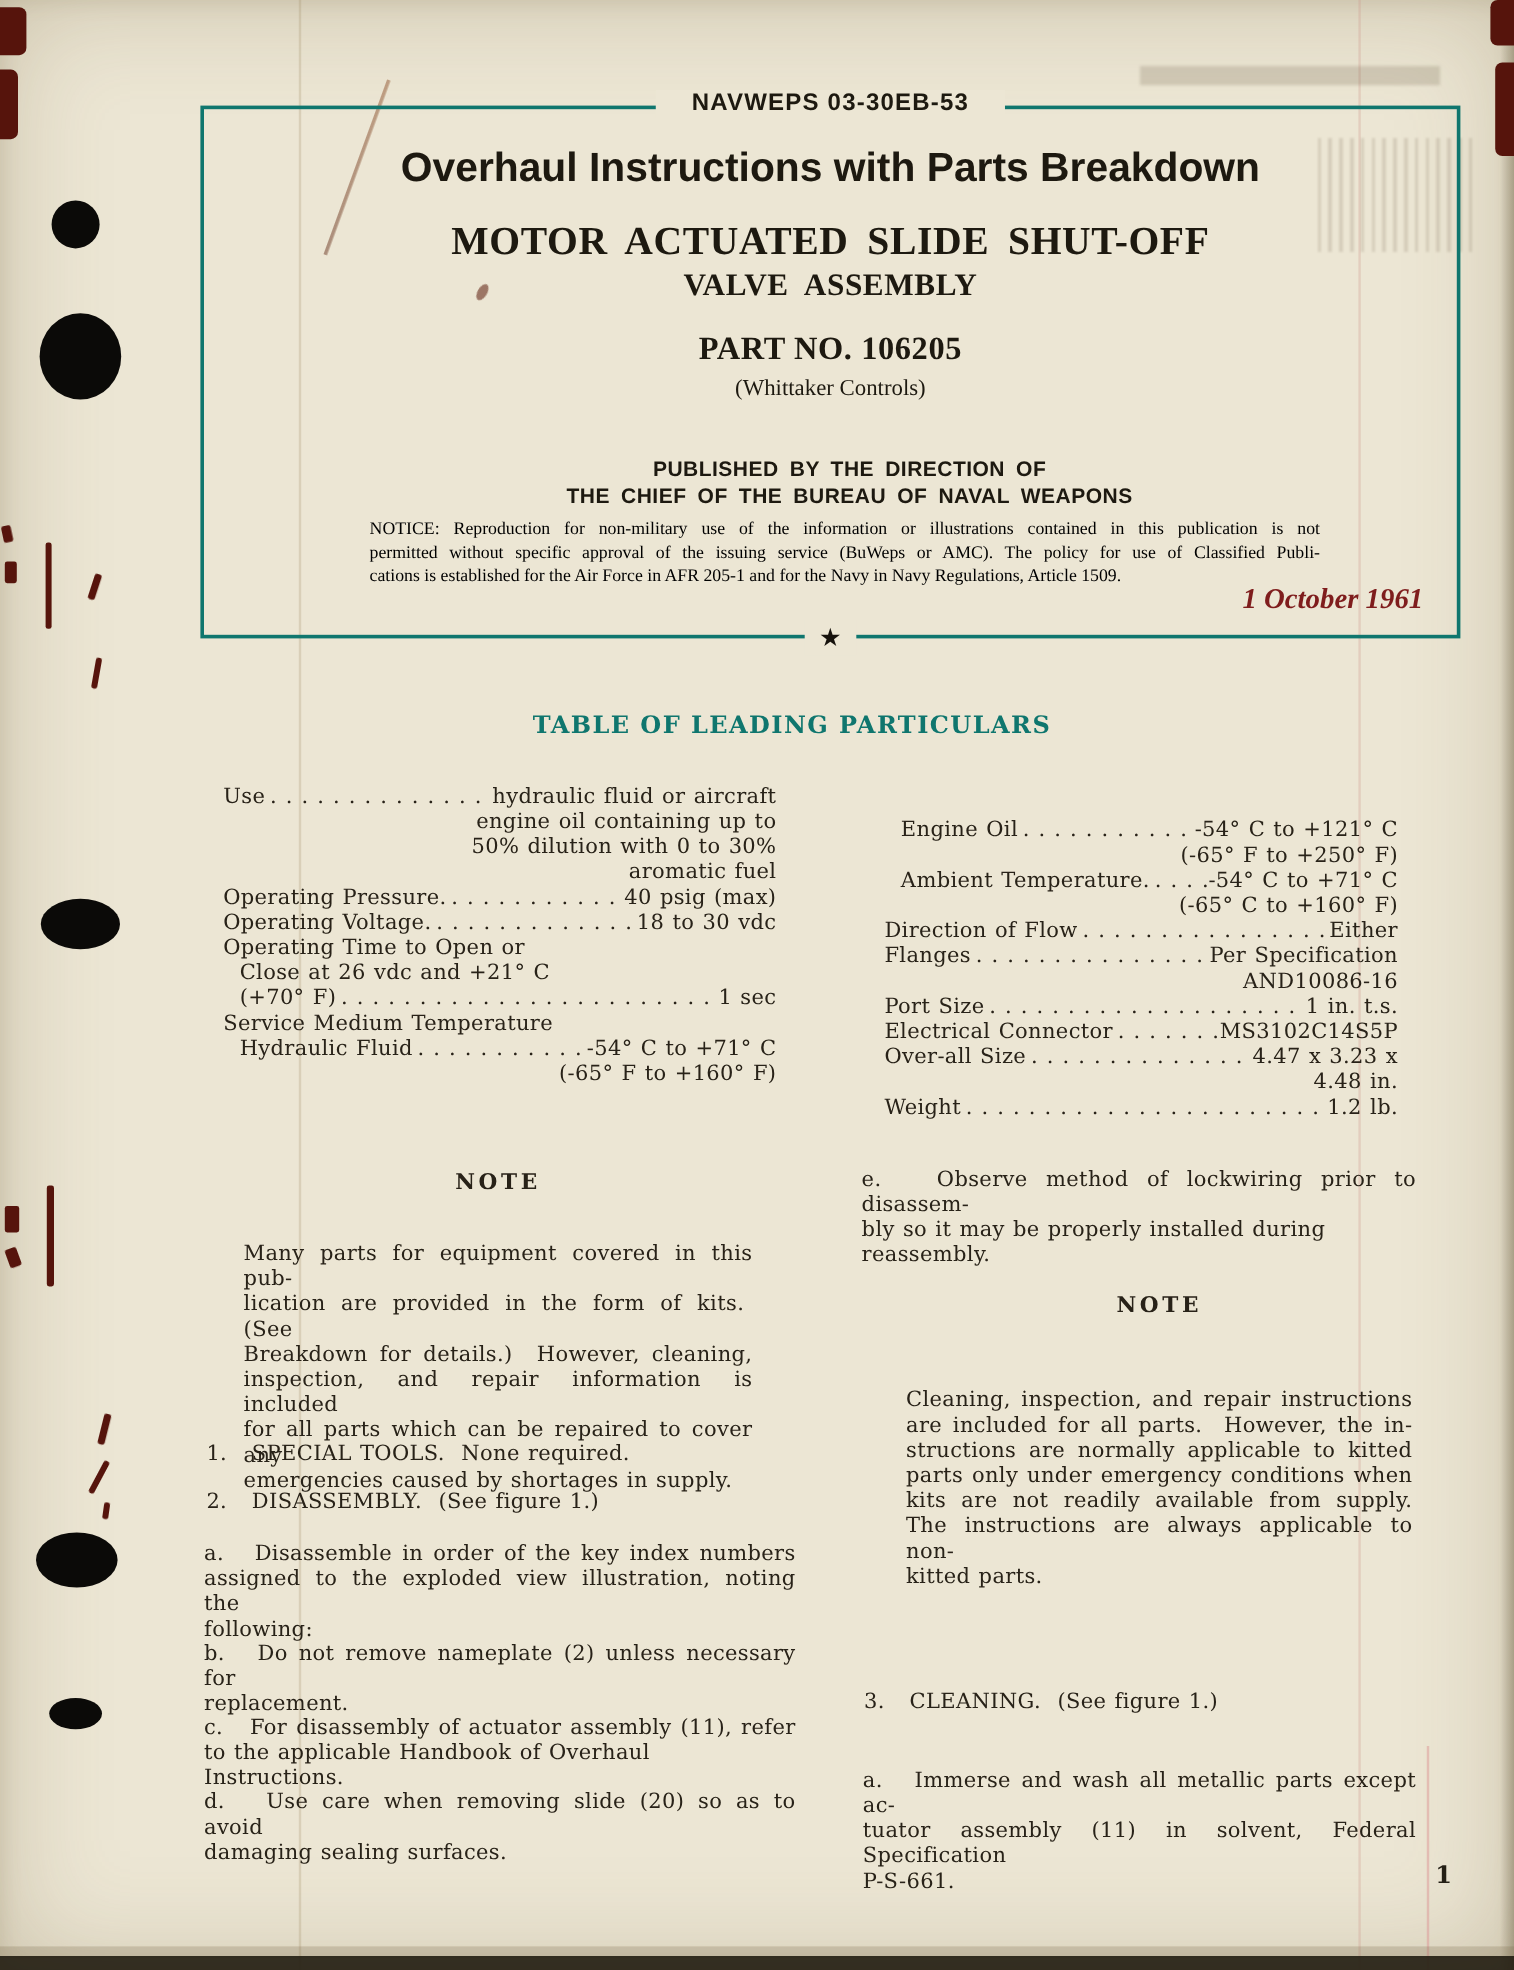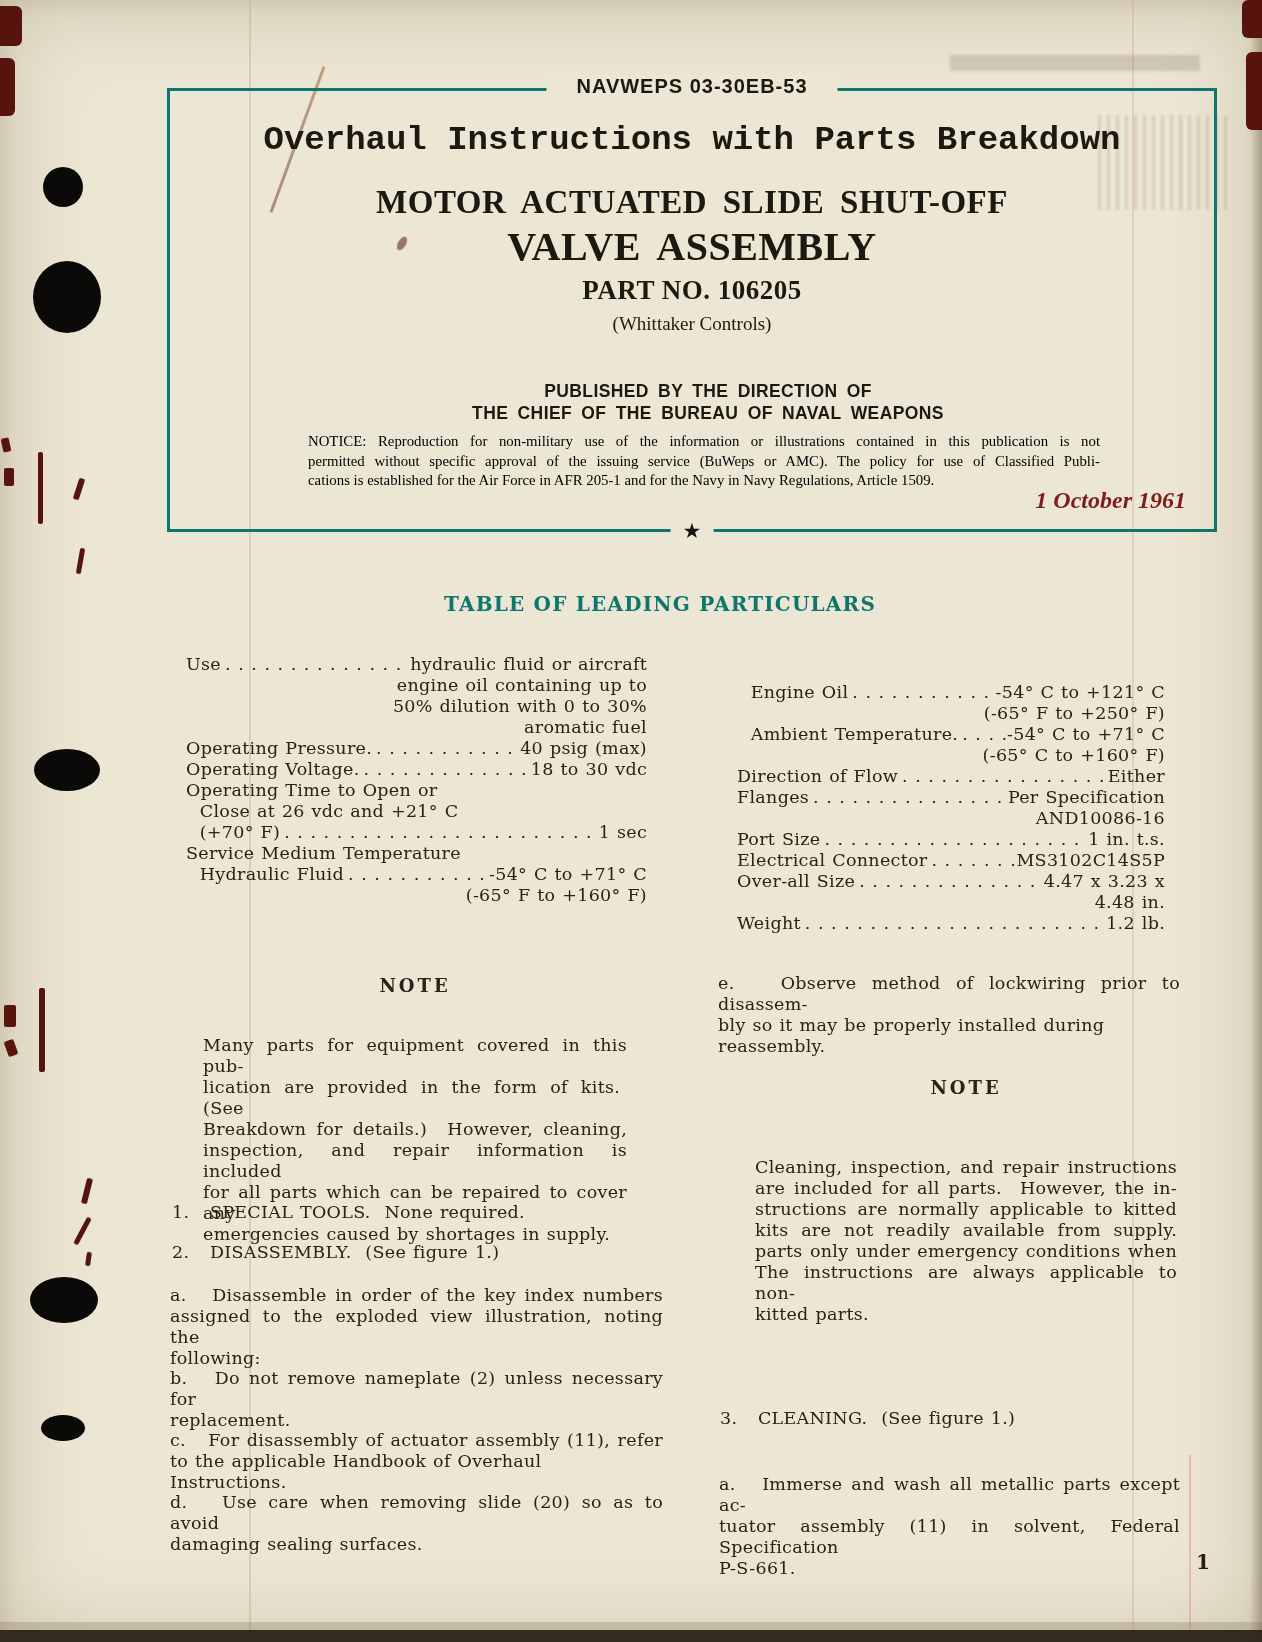--- a/index.html
+++ b/index.html
@@ -12,23 +12,23 @@
   .ink{position:absolute;background:#56140c;border-radius:2px;filter:blur(.4px);}
   .crease{position:absolute;pointer-events:none;}
   .ghost{position:absolute;pointer-events:none;}
   
   .hbox{position:absolute;left:167px;top:88px;width:1050px;height:444px;border:3px solid #0f766e;box-sizing:border-box;}
   .docnum{position:absolute;top:-16px;left:50%;transform:translateX(-50%);background:#ece6d4;padding:0 30px;
           font-family:"Liberation Sans",sans-serif;font-weight:bold;font-size:20px;letter-spacing:1px;color:#1d1910;white-space:nowrap;}
   .star-patch{position:absolute;bottom:-17px;left:50%;transform:translateX(-50%);background:#ece6d4;padding:0 12px;
           font-size:21px;color:#16120c;line-height:30px;}
   .h-center{position:absolute;left:0;right:0;text-align:center;color:#1d1910;}
-  .doc-type{top:30px;font-family:Liberation Mono, monospace;font-weight:bold;font-size:34px;}
+  .doc-type{top:30px;font-family:Liberation Sans, sans-serif;font-weight:bold;font-size:34px;}
   .title1{top:93px;font-family:"Liberation Serif",serif;font-weight:bold;font-size:33px;letter-spacing:.5px;word-spacing:7px;}
-  .title2{top:132px;font-family:"Liberation Serif",serif;font-weight:bold;font-size:40px;letter-spacing:.5px;word-spacing:7px;}
+  .title2{top:132px;font-family:"Liberation Serif",serif;font-weight:bold;font-size:26px;letter-spacing:.5px;word-spacing:7px;}
   .partno{top:184px;font-family:"Liberation Serif",serif;font-weight:bold;font-size:27px;letter-spacing:.5px;text-align:center;}
   .mfr{top:222px;font-family:"Liberation Serif",serif;font-size:19px;}
   .pub{font-family:"Liberation Sans",sans-serif;font-weight:bold;font-size:17.5px;letter-spacing:.4px;word-spacing:4px;padding-left:32px;}
   .pub1{top:290px;} .pub2{top:312px;}
   .notice{position:absolute;left:138px;top:341px;width:792px;font-family:"Liberation Serif",serif;font-size:14.8px;
           line-height:19.6px;color:#000000;}
   .date{position:absolute;top:396px;right:28px;font-family:"Liberation Serif",serif;font-style:italic;font-weight:bold;
         font-size:24px;color:#7f1d1d;}
   
   .tbl-head{position:absolute;left:160px;top:592px;width:1000px;text-align:center;font-weight:bold;font-size:20px;
@@ -249,22 +249,22 @@
 
   <div class="blk" style="left:718px;top:973px;width:462px;">
       <div class="jl">e.&nbsp;&nbsp; Observe method of lockwiring prior to disassem-</div>
       <div class="ll">bly so it may be properly installed during reassembly.</div>
     </div>
   <div class="blk note-head" style="left:755px;top:1077px;width:422px;">NOTE</div>
   <div class="blk" style="left:755px;top:1157px;width:422px;">
       <div class="jl">Cleaning, inspection, and repair instructions</div>
       <div class="jl">are included for all parts.&nbsp; However, the in-</div>
       <div class="jl">structions are normally applicable to kitted</div>
+      <div class="jl">parts only under emergency conditions when</div>
       <div class="jl">kits are not readily available from supply.</div>
-      <div class="jl">parts only under emergency conditions when</div>
       <div class="jl">The instructions are always applicable to non-</div>
       <div class="ll">kitted parts.</div>
     </div>
   <div class="blk item" style="left:720px;top:1408px;width:460px;">3.   CLEANING.  (See figure 1.)</div>
   <div class="blk" style="left:719px;top:1474px;width:461px;">
       <div class="jl">a.&nbsp;&nbsp; Immerse and wash all metallic parts except ac-</div>
       <div class="jl">tuator assembly (11) in solvent, Federal Specification</div>
       <div class="ll">P-S-661.</div>
     </div>
 

